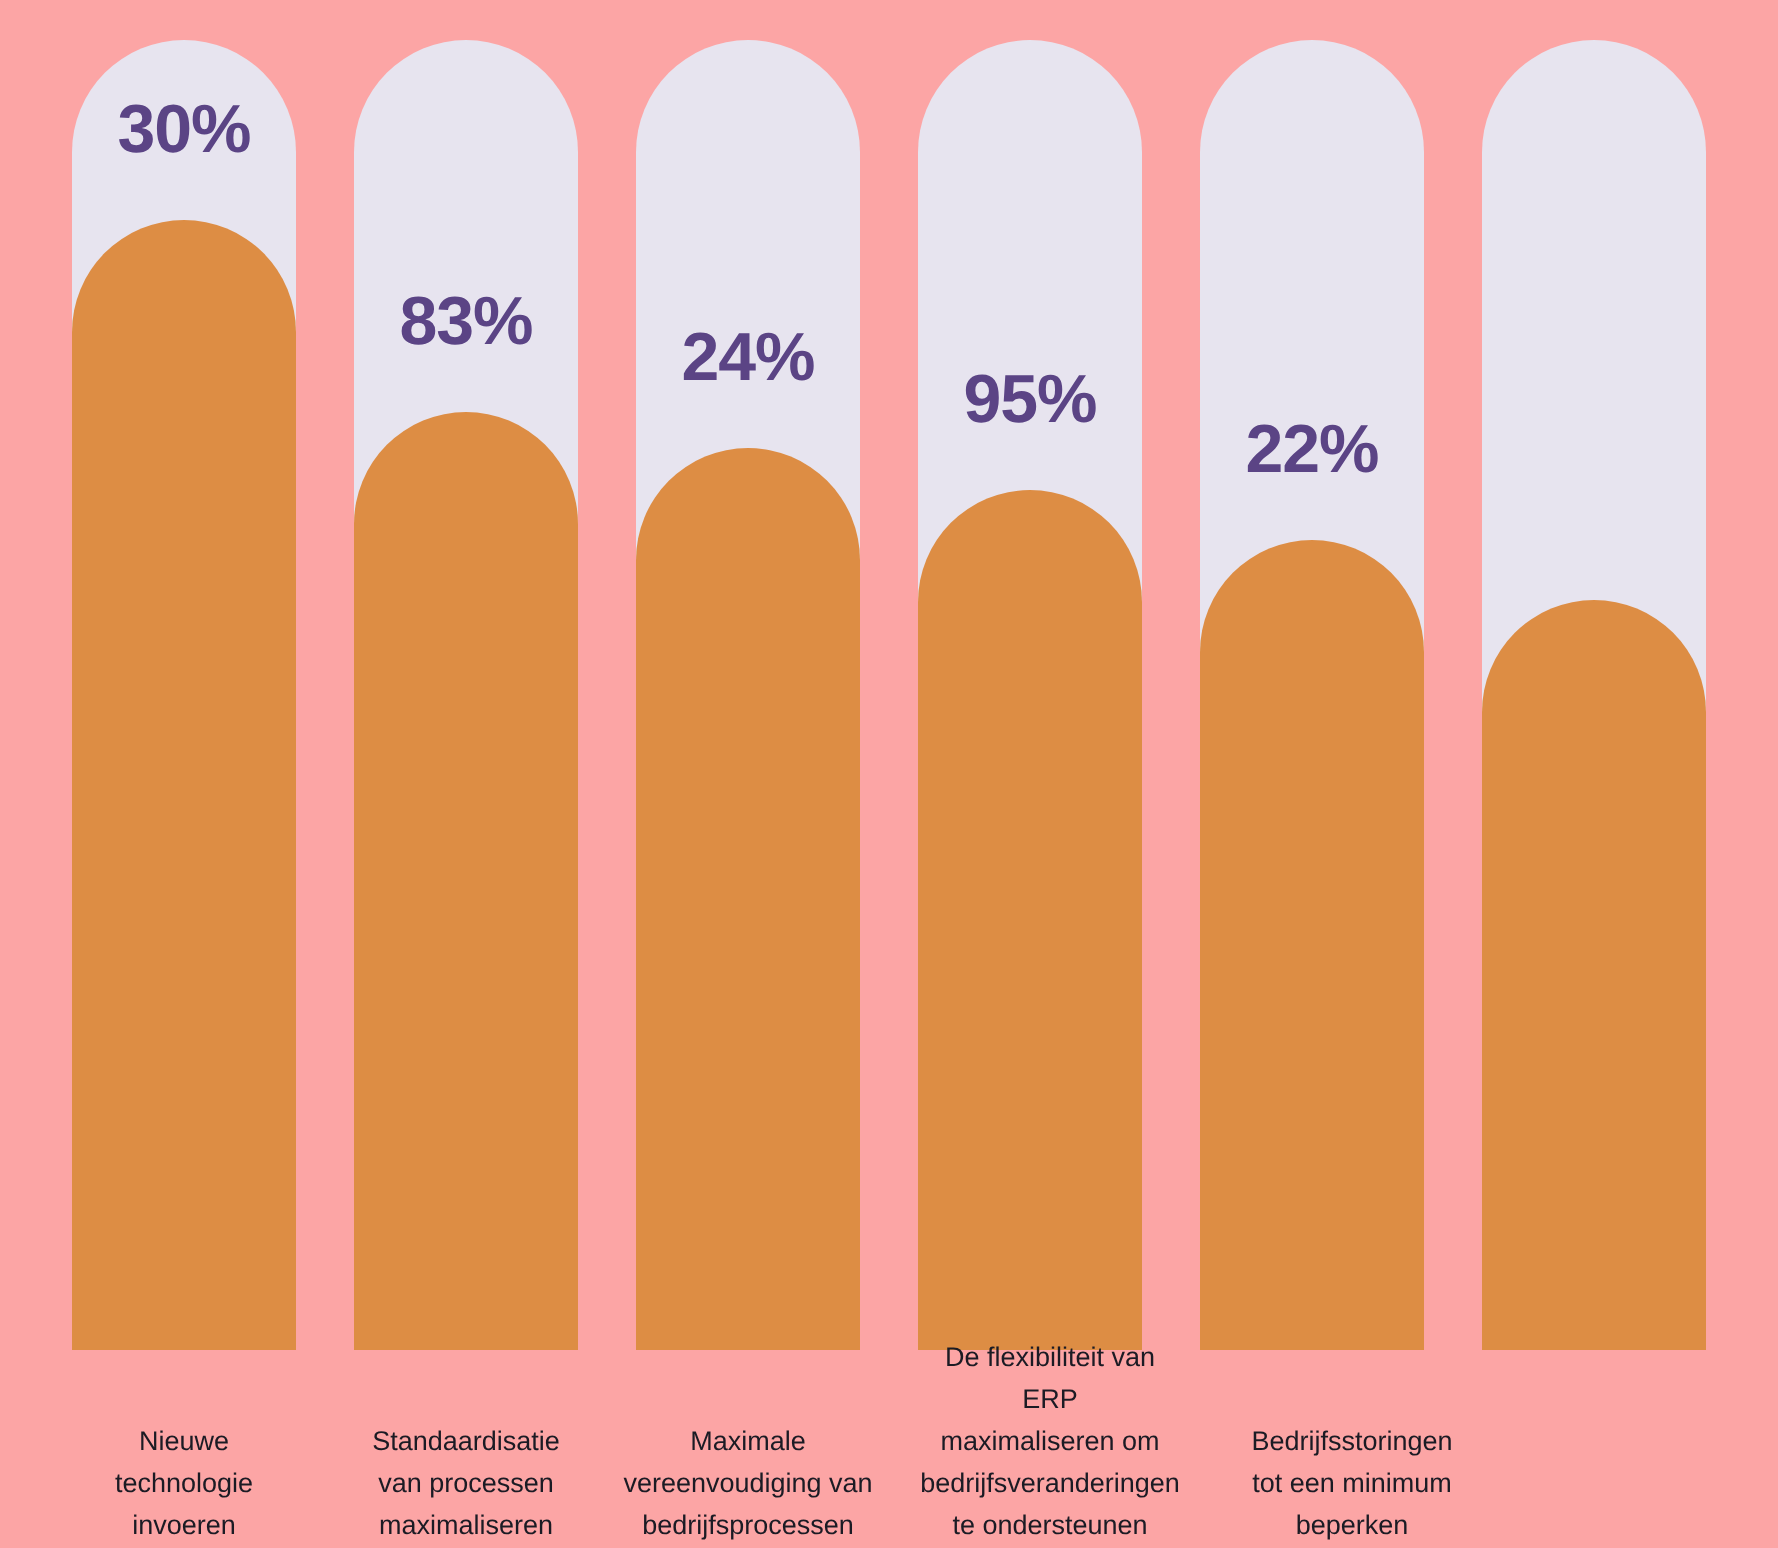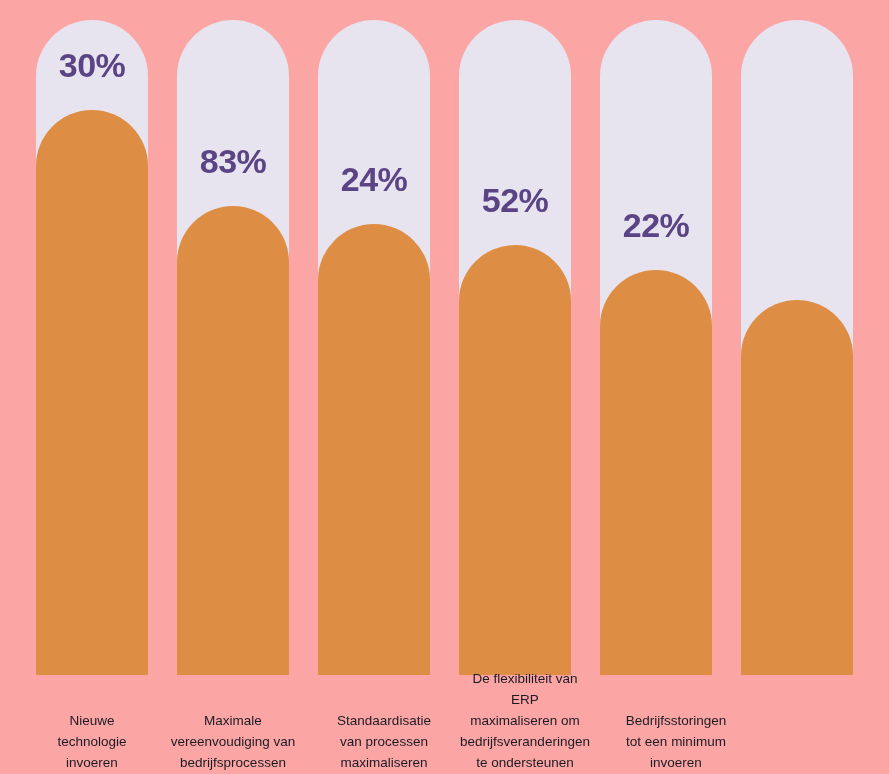--- a/index.html
+++ b/index.html
@@ -125,48 +125,48 @@
 
     <div class="bar-column">
       <div class="bar-track" style="height:655px"></div>
       <div class="bar-fill" style="height:451px"></div>
       <div class="bar-value" style="top:152px">24%</div>
     </div>
 
     <div class="bar-column">
       <div class="bar-track" style="height:655px"></div>
       <div class="bar-fill" style="height:430px"></div>
-      <div class="bar-value" style="top:173px">52%</div>
+      <div class="bar-value" style="top:173px">95%</div>
     </div>
 
     <div class="bar-column">
       <div class="bar-track" style="height:655px"></div>
       <div class="bar-fill" style="height:405px"></div>
       <div class="bar-value" style="top:198px">22%</div>
     </div>
 
     <div class="bar-column">
       <div class="bar-track" style="height:655px"></div>
       <div class="bar-fill" style="height:375px"></div>
     </div>
 
   </div>
 
   <div id="labels-row">
     <div class="bar-label">Nieuwe
 technologie
 invoeren</div>
+    <div class="bar-label">Standaardisatie
+van processen
+maximaliseren</div>
     <div class="bar-label wide">Maximale
 vereenvoudiging van
 bedrijfsprocessen</div>
-    <div class="bar-label">Standaardisatie
-van processen
-maximaliseren</div>
     <div class="bar-label wide">De flexibiliteit van ERP
 maximaliseren om
 bedrijfsveranderingen
 te ondersteunen</div>
     <div class="bar-label">Bedrijfsstoringen
 tot een minimum
-invoeren</div>
+beperken</div>
   </div>
 
 </div>
 
 </body></html>

